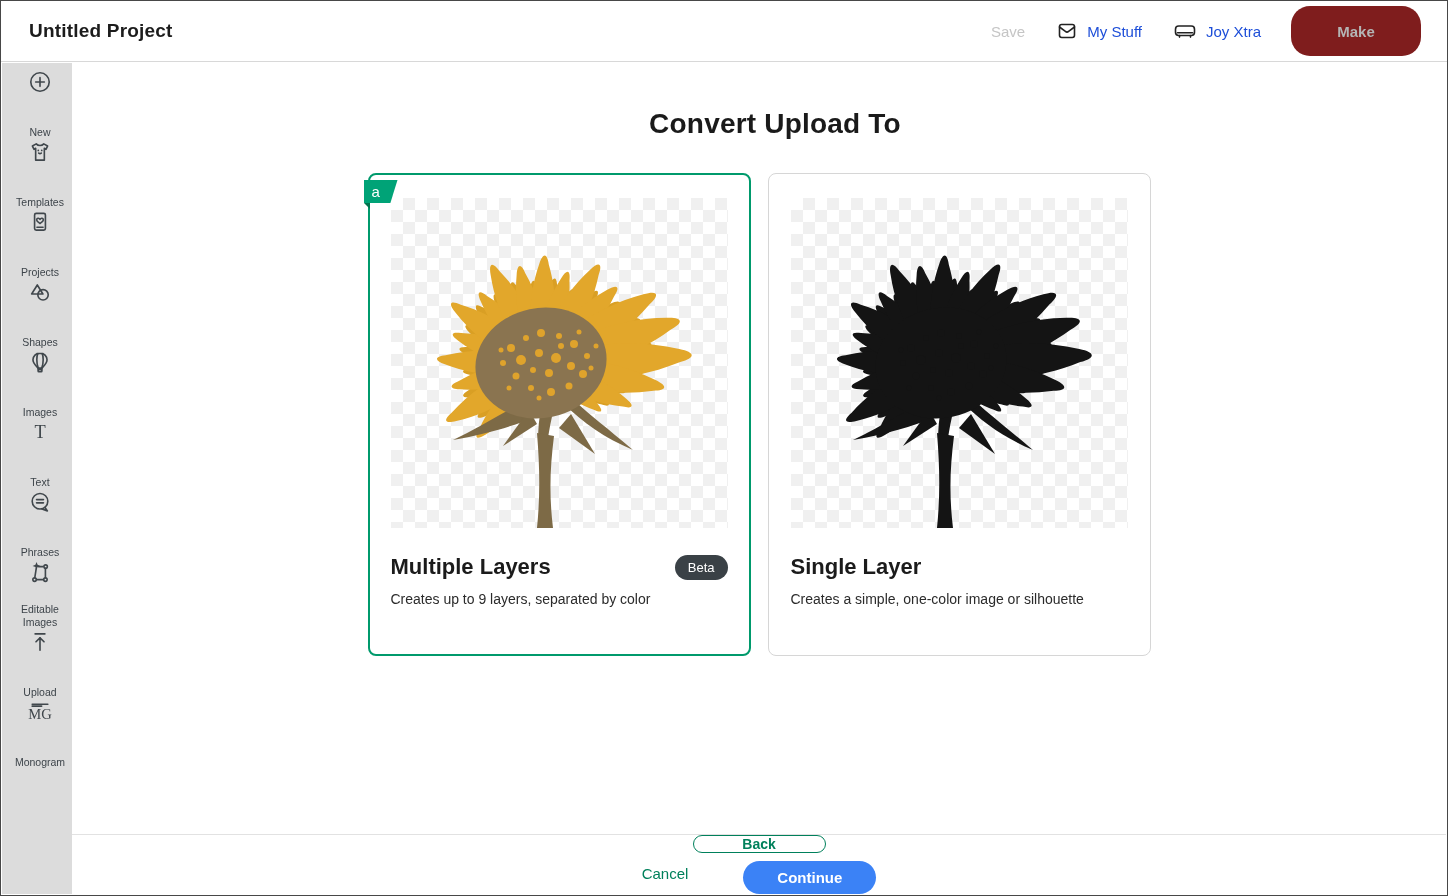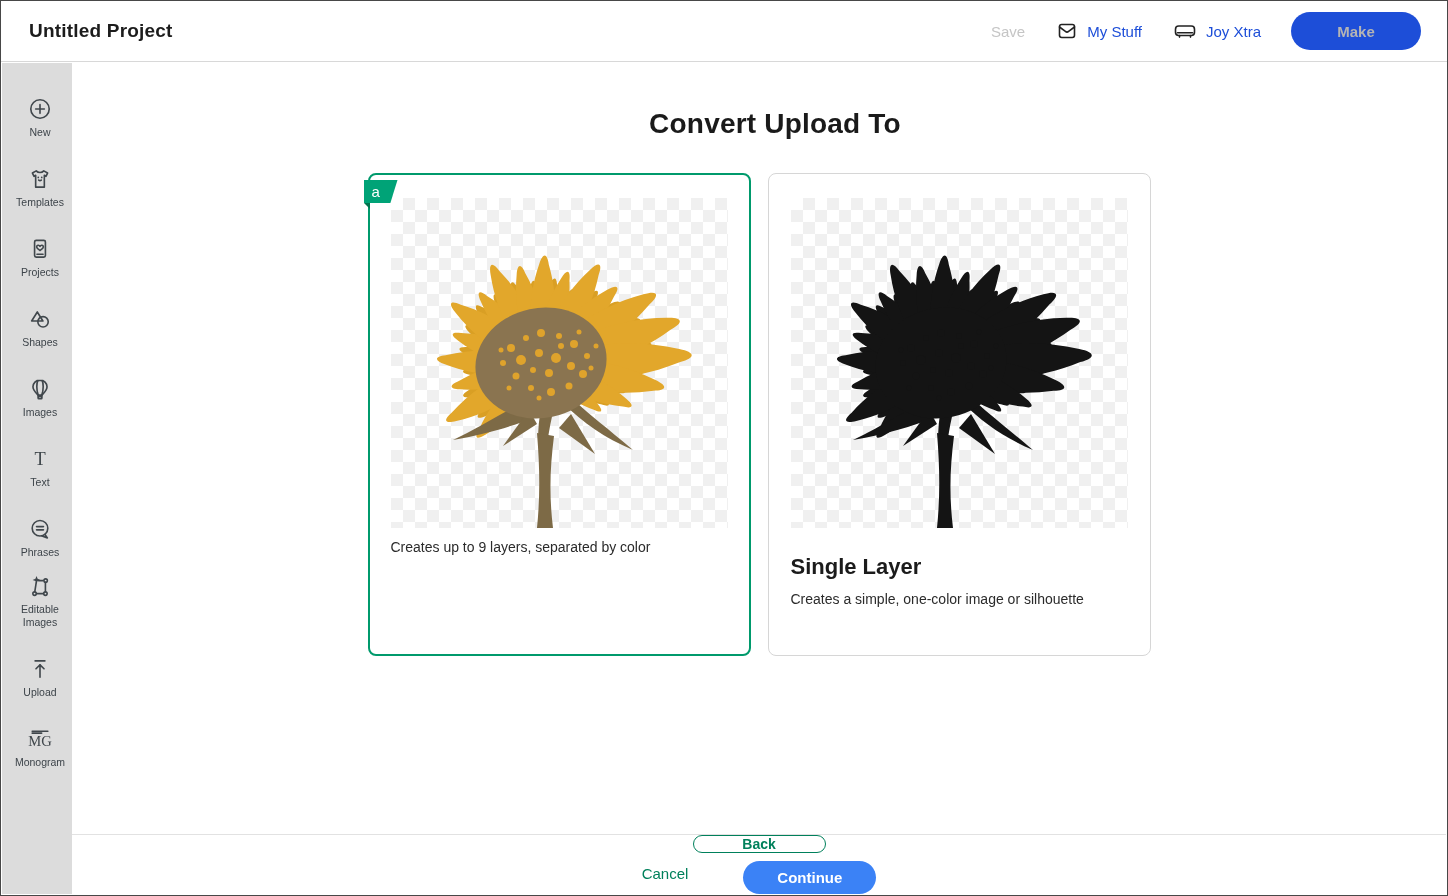--- a/index.html
+++ b/index.html
@@ -11,28 +11,28 @@
   
   .topbar { position:absolute; top:0; left:0; right:0; height:61px; background:#fff;
             border-bottom:1px solid #d8d8d8; display:flex; align-items:center;
             justify-content:space-between; padding:0 26px 0 28px; z-index:5; }
   .project-title { font-size:19px; font-weight:700; color:#1c1c1c; letter-spacing:.2px; }
   .topbar-right { display:flex; align-items:center; gap:30px; }
   .save-link { font-size:15px; color:#c5c5c5; font-weight:500; cursor:default; }
   .tb-item { display:flex; align-items:center; gap:8px; font-size:15px; color:#1d4ed8;
              font-weight:500; cursor:pointer; }
   .tb-item svg { display:block; }
-  .make-btn { width:130px; height:38px; border:none; border-radius:19px; background:#1d4ed8;
+  .make-btn { width:130px; height:50px; border:none; border-radius:19px; background:#7f1d1d;
               color:#b4b4b4; font-size:15px; font-weight:700; font-family:inherit; cursor:default; }
 
   
   .sidebar { position:absolute; top:62px; left:1px; bottom:1px; width:70px; background:#dcdcdc;
              display:flex; flex-direction:column; padding-top:6px; z-index:4; }
   .side-item { height:70px; display:flex; flex-direction:column; align-items:center;
-               justify-content:flex-end; gap:4px; cursor:pointer;padding-left:6px; }
+               justify-content:space-between; gap:4px; cursor:pointer;padding-left:6px; }
   .side-item svg { display:block; }
   .side-label { font-size:10.5px; color:#3d444a; text-align:center; line-height:1.25; width:66px; }
 
   
   .content { position:absolute; top:62px; left:71px; right:1px; bottom:61px; background:#fff; }
   .page-heading { margin-top:45px; text-align:center; font-size:28px; font-weight:700;
                   color:#1a1a1a; letter-spacing:.2px;padding-left:32px; }
   .cards { display:flex; justify-content:center; gap:17px; margin-top:33px; }
   .card { position:relative; width:383px; height:483px; background:#fff; border:1px solid #d6d6d6;
           border-radius:8px; padding:24px 22px; cursor:pointer; }
@@ -313,20 +313,24 @@
           <div class="flag">
               <span>a</span>
             </div>
           <i class="fold"></i>
         </div>
         <div class="card-img checker">
           <svg class="sun multi" viewBox="0 0 336 330">
               <use href="#sunflower"></use>
             </svg>
         </div>
+        <div class="card-title-row">
+          <h2 class="card-title">Multiple Layers</h2>
+          <span class="beta-badge">Beta</span>
+        </div>
         <p class="card-desc">Creates up to 9 layers, separated by color</p>
       </div>
 
       <div class="card">
         <div class="card-img checker">
           <svg class="sun mono" viewBox="0 0 336 330">
               <use href="#sunflower"></use>
             </svg>
         </div>
         <div class="card-title-row">

